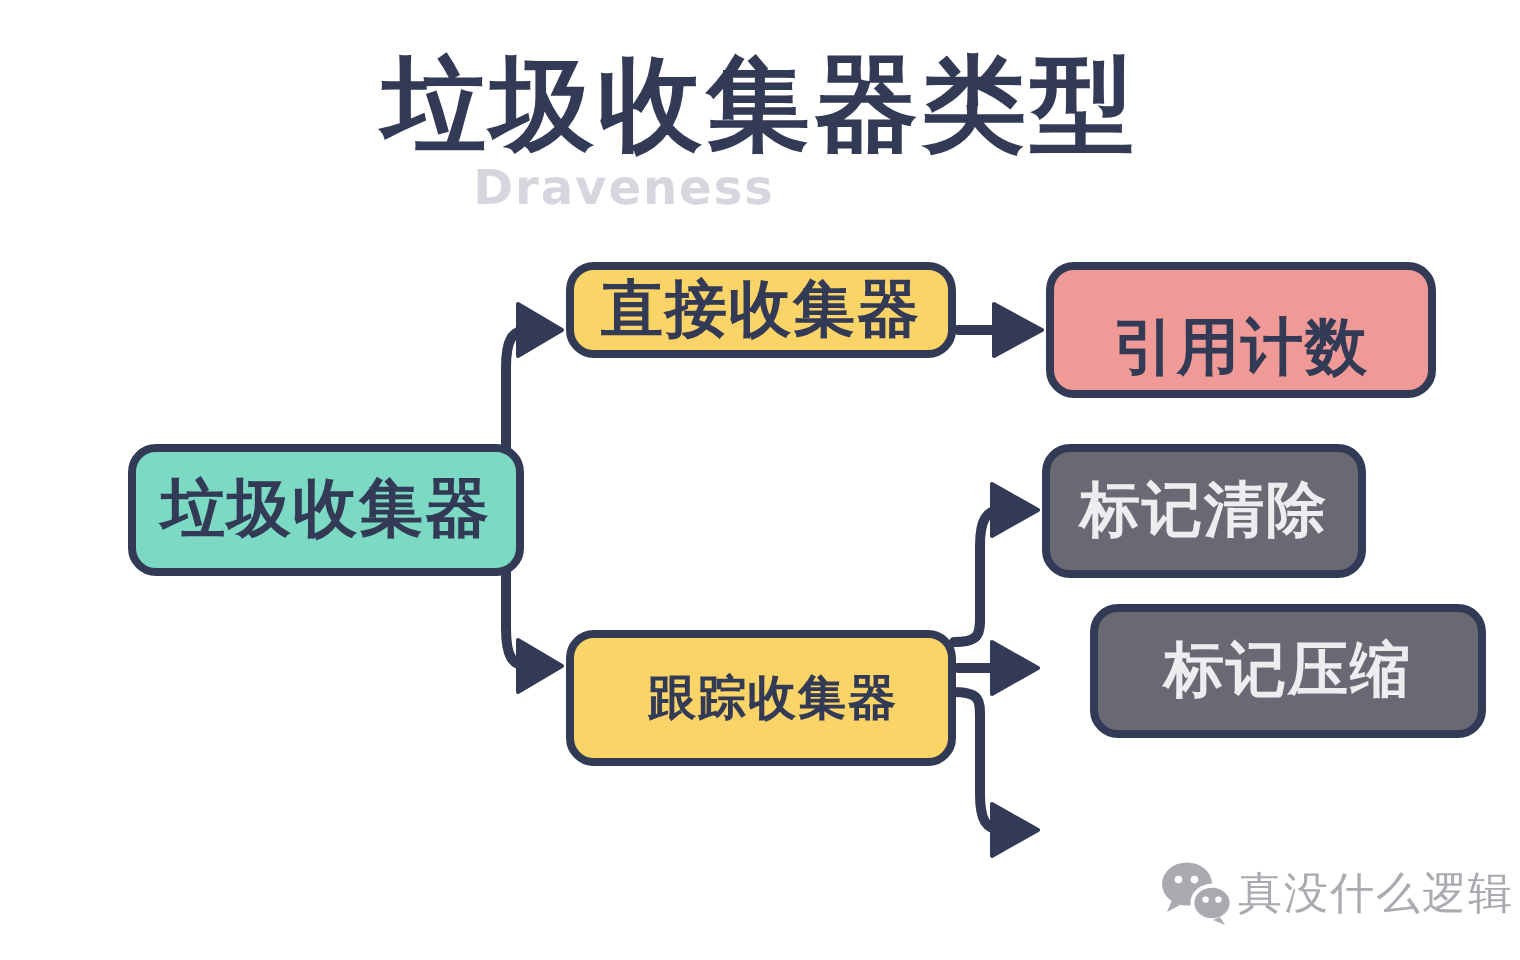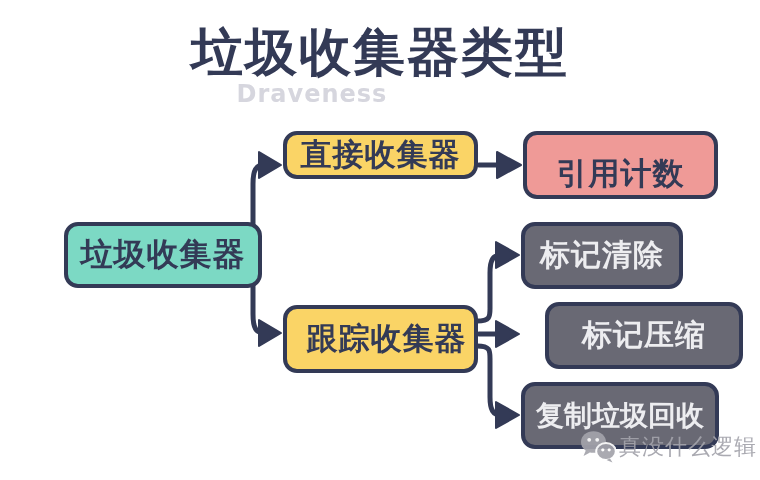--- a/index.html
+++ b/index.html
@@ -35,21 +35,21 @@
   .node{
     position:absolute;z-index:2;box-sizing:border-box;
     display:flex;align-items:center;justify-content:center;
     border:4px solid var(--color-navy);border-radius:14px;
     font-weight:800;color:var(--color-navy);
     letter-spacing:1px;
   }
   .n-root   {left:42px; top:222px;width:198px;height:66px;background:var(--color-teal);  font-size:32px;margin-left:22px;}
   .n-direct {left:283px;top:131px;width:195px;height:48px;background:var(--color-yellow);font-size:31px;}
   .n-ref    {left:523px;top:131px;width:195px;height:68px;background:var(--color-red);   font-size:31px;align-items:flex-end;}
-  .n-trace  {left:283px;top:305px;width:195px;height:68px;background:var(--color-yellow);font-size:31px;padding-left:12px;}
+  .n-trace  {left:283px;top:315px;width:195px;height:68px;background:var(--color-yellow);font-size:24px;padding-left:12px;}
   .n-sweep  {left:521px;top:222px;width:162px;height:67px;background:var(--color-gray);  font-size:30px;color:var(--color-gray_text);}
   .n-compact{left:521px;top:302px;width:198px;height:67px;background:var(--color-gray);  font-size:30px;color:var(--color-gray_text);margin-left:24px;}
   .n-copy   {left:521px;top:382px;width:198px;height:67px;background:var(--color-gray);  font-size:28px;color:var(--color-gray_text);letter-spacing:0;}
   .watermark{
     position:absolute;left:580px;top:430px;z-index:3;
     display:flex;align-items:center;gap:3px;opacity:.92;
   }
   .watermark .wm-text{
     font-size:22px;color:var(--color-watermark);letter-spacing:1px;white-space:nowrap;
   }
@@ -95,23 +95,20 @@
   </div>
   <div class="node n-trace">
     <span>跟踪收集器</span>
   </div>
   <div class="node n-sweep">
     <span>标记清除</span>
   </div>
   <div class="node n-compact">
     <span>标记压缩</span>
   </div>
-  <div class="node n-copy">
-    <span>复制垃圾回收</span>
-  </div>
 
   <div class="watermark">
     <svg class="wm-icon" width="36" height="33" viewBox="0 0 36 33">
       <ellipse cx="13.5" cy="12" rx="12.5" ry="10.8" fill="#a3a3ab"></ellipse>
       <path d="M 6 20 L 3.5 26 L 10 22.5 Z" fill="#a3a3ab"></path>
       <circle cx="9.2" cy="9.8" r="1.9" fill="#ffffff"></circle>
       <circle cx="17.2" cy="9.8" r="1.9" fill="#ffffff"></circle>
       <ellipse cx="26" cy="21.5" rx="9.8" ry="8.6" fill="#a3a3ab" stroke="#ffffff" stroke-width="2"></ellipse>
       <path d="M 30 28.5 L 32.5 32.5 L 26.5 30 Z" fill="#a3a3ab"></path>
       <circle cx="22.8" cy="19.8" r="1.6" fill="#ffffff"></circle>

